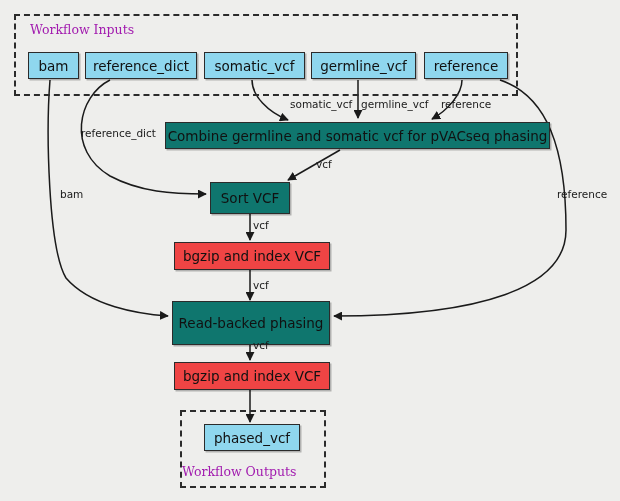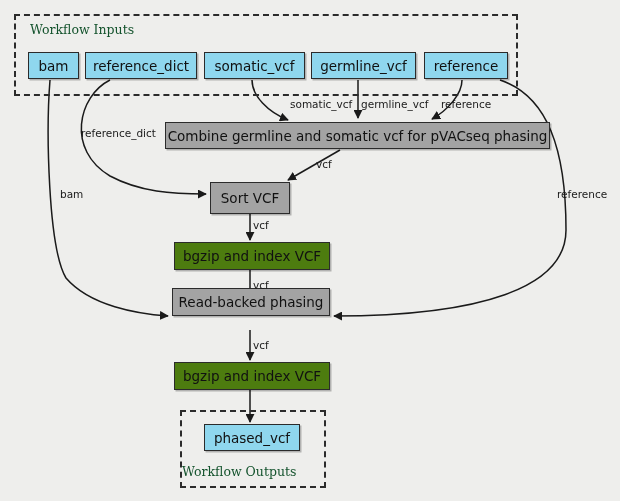--- a/index.html
+++ b/index.html
@@ -25,43 +25,43 @@
   .group-box {
     position: absolute;
     border: 2px dashed #2b2b2b;
     background: transparent;
     box-sizing: border-box;
   }
   .group-label {
     position: absolute;
     font-family: "DejaVu Serif", serif;
     font-size: 12.5px;
-    color: #14532d;
+    color: #a21caf;
     white-space: nowrap;
   }
   .node {
     position: absolute;
     box-sizing: border-box;
     border: 1.4px solid #2b2b2b;
     display: flex;
     align-items: center;
     justify-content: center;
     font-size: 13.5px;
     color: #111111;
     white-space: nowrap;
     box-shadow: 1.5px 1.5px 0 rgba(0,0,0,0.25);
   }
   .node.io {
     background: #8fd7ee;
   }
   .node.step {
-    background: #a3a3a3;
+    background: #0f766e;
   }
   .node.tool {
-    background: #4d7c0f;
+    background: #ef4444;
   }
   .edge-label {
     position: absolute;
     font-size: 10.5px;
     color: #1a1a1a;
     white-space: nowrap;
     font-family: "DejaVu Sans", sans-serif;
   }
 </style>
 </head>
@@ -115,21 +115,21 @@
       </div>
       <div class="node step" style="left: 165px; top: 122px; width: 385px; height: 27px;">
         <span>Combine germline and somatic vcf for pVACseq phasing</span>
       </div>
       <div class="node step" style="left: 210px; top: 182px; width: 80px; height: 32px;">
         <span>Sort VCF</span>
       </div>
       <div class="node tool" style="left: 174px; top: 242px; width: 156px; height: 28px;">
         <span>bgzip and index VCF</span>
       </div>
-      <div class="node step" style="left: 172px; top: 288px; width: 158px; height: 28px;">
+      <div class="node step" style="left: 172px; top: 301px; width: 158px; height: 44px;">
         <span>Read-backed phasing</span>
       </div>
       <div class="node tool" style="left: 174px; top: 362px; width: 156px; height: 28px;">
         <span>bgzip and index VCF</span>
       </div>
       <div class="node io" style="left: 204px; top: 424px; width: 96px; height: 27px; text-align: center;">
         <span>phased_vcf</span>
       </div>
     </div>
 

